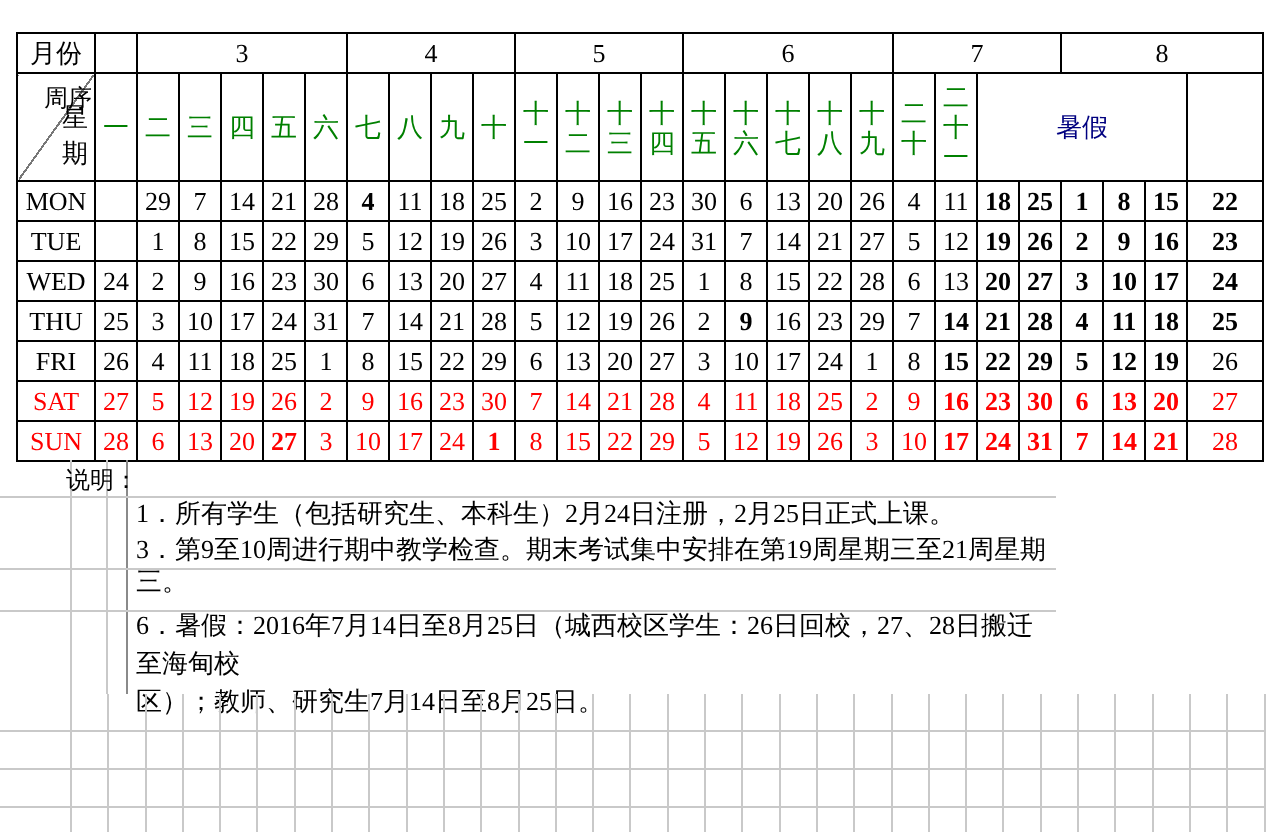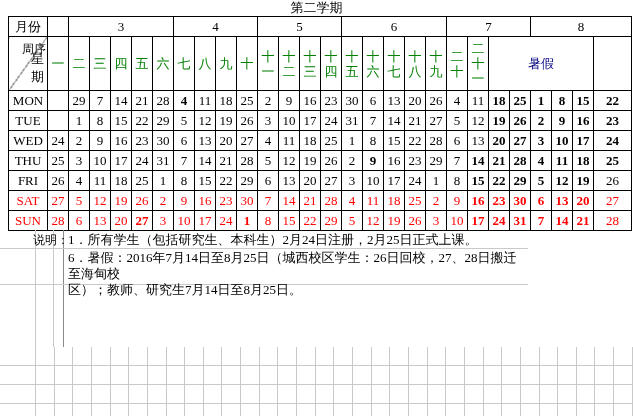--- a/index.html
+++ b/index.html
@@ -26,21 +26,21 @@
   td.b{font-weight:bold;}
   tr.weekend td{color:var(--red);margin-top:28px;}
   td.corner{position:relative;
     background-image:linear-gradient(to bottom right,transparent calc(50% - 1px),#777 calc(50% - 1px),#777 50%,transparent 50%);}
   td.corner .c-top{position:absolute;top:4px;right:1px;font-size:12px;}
   td.corner .c-bot{position:absolute;bottom:4px;left:19px;font-size:13px;}
 
   
   #notes{position:absolute;left:0;top:230px;width:528px;}
   .note-row{position:relative;border-bottom:1px solid var(--grid);
-            padding:1px 4px 0 68px;font-size:13px;line-height:16px;
+            padding:18px 4px 0 68px;font-size:13px;line-height:16px;
             white-space:pre-line;box-sizing:border-box;}
   .note-row:nth-child(1){height:19px;line-height:17px;}
   .note-row:nth-child(2){height:36px;}
   .note-row:nth-child(3){height:21px;line-height:19px;}
   .note-row:nth-child(4){height:41px;line-height:17px;}
   #notes-label{position:absolute;left:33px;top:2px;font-size:12px;}
   .vline{position:absolute;top:0;width:1px;height:117px;background:var(--grid);}
   #nv1{left:35px;} #nv2{left:53px;}
   #nv3{left:63px;background:#8a8a8a;}
 
@@ -49,21 +49,20 @@
   #bgrid .h{position:absolute;left:0;top:0;width:633px;height:69px;
     background-image:repeating-linear-gradient(to bottom,transparent 0 18px,var(--grid) 18px 19px);}
   #bgrid .v{position:absolute;left:35px;top:0;width:598px;height:69px;
     background-image:repeating-linear-gradient(to right,var(--grid) 0 1px,transparent 1px 18.65px);}
 </style>
 </head>
 <body>
 
 <div id="page">
 
-  <div id="title">第二学期</div>
 
   <table id="cal">
     <colgroup>
         <col style="width: 39px;">
         <col style="width: 21px;">
         <col style="width: 21px;">
         <col style="width: 21px;">
         <col style="width: 21px;">
         <col style="width: 21px;">
         <col style="width: 21px;">
@@ -342,20 +341,21 @@
       </tbody>
   </table>
 
   <div id="notes">
     <div class="vline" id="nv1"></div>
     <div class="vline" id="nv2"></div>
     <div class="vline" id="nv3"></div>
     <div id="notes-label">说明：</div>
     <div id="note-list">
         <div class="note-row">1．所有学生（包括研究生、本科生）2月24日注册，2月25日正式上课。</div>
+        <div class="note-row">3．第9至10周进行期中教学检查。期末考试集中安排在第19周星期三至21周星期三。</div>
         <div class="note-row">6．暑假：2016年7月14日至8月25日（城西校区学生：26日回校，27、28日搬迁至海甸校
 区）；教师、研究生7月14日至8月25日。</div>
       </div>
   </div>
 
   <div id="bgrid">
     <div class="h"></div>
     <div class="v"></div>
   </div>
 

